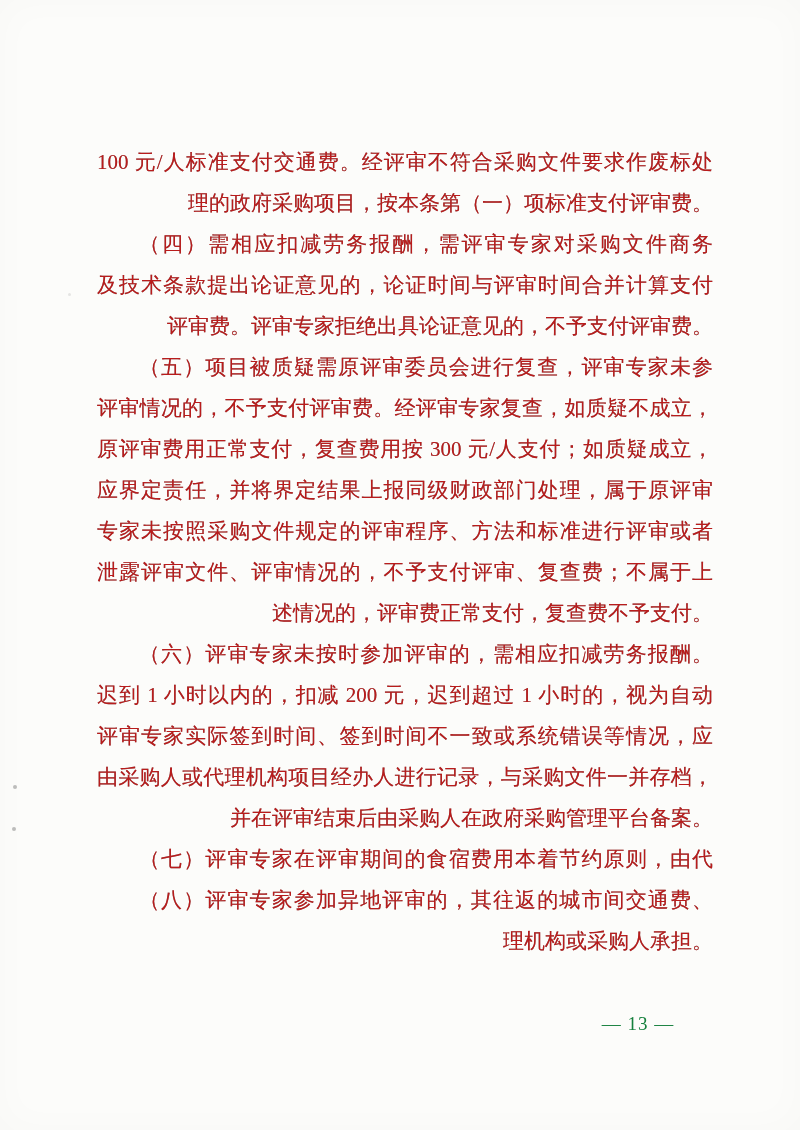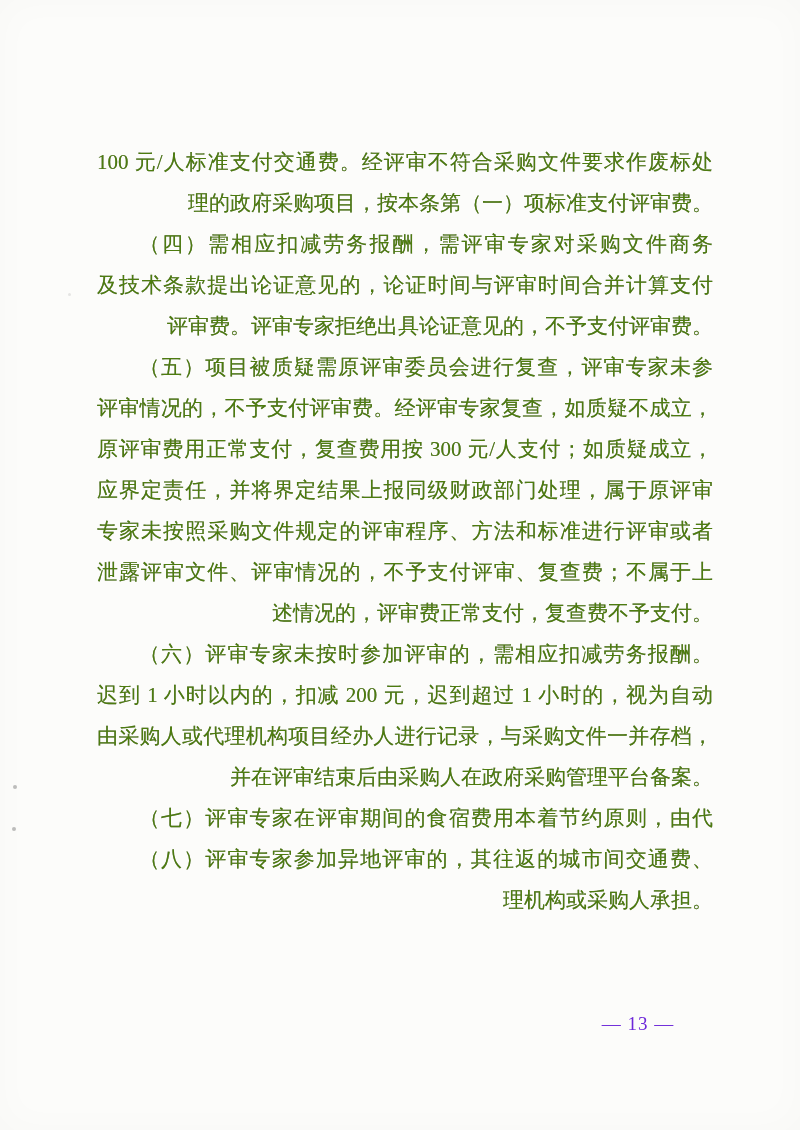--- a/index.html
+++ b/index.html
@@ -20,21 +20,21 @@
     overflow: hidden;
     box-shadow: inset 0 0 40px rgba(0,0,0,0.02);
   }
   .textblock {
     position: absolute;
     left: 97px;
     top: 142px;
     width: 616px;
     font-size: 21px;
     line-height: 41px;
-    color: #4d7c0f;
+    color: #b91c1c;
     text-shadow: 0 0 0.4px rgba(45,44,46,0.55);
   }
   .line {
     height: 41px;
     text-align: right;
     white-space: normal;
   }
   .line.fill {
     text-align: justify;
     text-align-last: justify;
@@ -45,21 +45,21 @@
   .page-number {
     position: absolute;
     left: 588px;
     top: 1008px;
     width: 100px;
     height: 32px;
     font-size: 19px;
     line-height: 32px;
     letter-spacing: 1px;
     text-align: center;
-    color: #6d28d9;
+    color: #15803d;
   }
   .speck {
     position: absolute;
     border-radius: 50%;
     background: #7e7e7e;
   }
   .speck.s1 { left: 13px;  top: 785px; width: 4px; height: 4px; opacity: 0.5; }
   .speck.s2 { left: 12px;  top: 827px; width: 4px; height: 4px; opacity: 0.5; }
   .speck.s3 { left: 68px;  top: 293px; width: 3px; height: 3px; opacity: 0.18; }
 </style>
@@ -75,20 +75,21 @@
       <div class="line">评审费。评审专家拒绝出具论证意见的，不予支付评审费。</div>
       <div class="line fill indent">（五）项目被质疑需原评审委员会进行复查，评审专家未参</div>
       <div class="line fill">评审情况的，不予支付评审费。经评审专家复查，如质疑不成立，</div>
       <div class="line fill">原评审费用正常支付，复查费用按 300 元/人支付；如质疑成立，</div>
       <div class="line fill">应界定责任，并将界定结果上报同级财政部门处理，属于原评审</div>
       <div class="line fill">专家未按照采购文件规定的评审程序、方法和标准进行评审或者</div>
       <div class="line fill">泄露评审文件、评审情况的，不予支付评审、复查费；不属于上</div>
       <div class="line">述情况的，评审费正常支付，复查费不予支付。</div>
       <div class="line fill indent">（六）评审专家未按时参加评审的，需相应扣减劳务报酬。</div>
       <div class="line fill">迟到 1 小时以内的，扣减 200 元，迟到超过 1 小时的，视为自动</div>
+      <div class="line fill">评审专家实际签到时间、签到时间不一致或系统错误等情况，应</div>
       <div class="line fill">由采购人或代理机构项目经办人进行记录，与采购文件一并存档，</div>
       <div class="line">并在评审结束后由采购人在政府采购管理平台备案。</div>
       <div class="line fill indent">（七）评审专家在评审期间的食宿费用本着节约原则，由代</div>
       <div class="line fill indent">（八）评审专家参加异地评审的，其往返的城市间交通费、</div>
       <div class="line">理机构或采购人承担。</div>
     </div>
   <div class="page-number">— 13 —</div>
   <div class="speck s1"></div>
   <div class="speck s2"></div>
   <div class="speck s3"></div>

